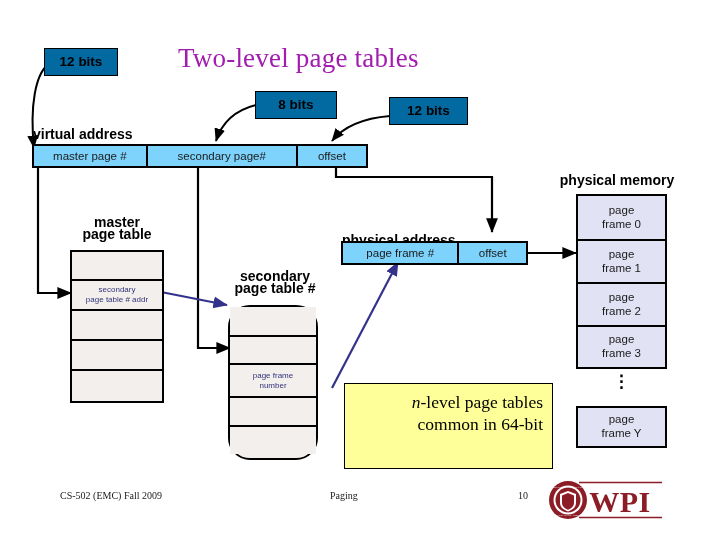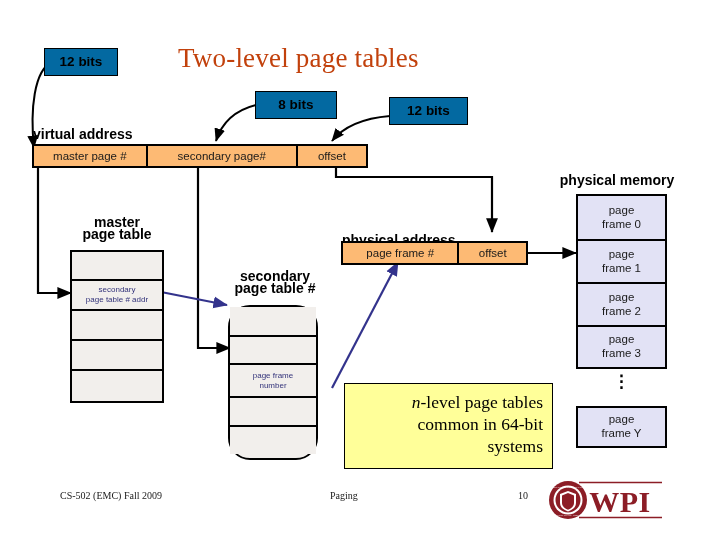--- a/index.html
+++ b/index.html
@@ -16,21 +16,21 @@
     font-family: "Liberation Sans", sans-serif;
   }
   .abs { position: absolute; }
 
   
   #title {
     left: 178px; top: 43px;
     width: 360px;
     font-family: "Liberation Serif", serif;
     font-size: 27px;
-    color: #c2410c;
+    color: #a21caf;
     white-space: nowrap;
     letter-spacing: 0.2px;
   }
 
   
   .bitbox {
     border: 1.5px solid #000000;
     background: #0369a1;
     font-size: 13.5px;
     font-weight: bold;
@@ -51,21 +51,21 @@
     line-height: 1.18;
     white-space: nowrap;
   }
   .blabel.center { text-align: center; }
 
   
   .addrrow {
     display: flex;
     border: 2px solid #000000;
     box-sizing: border-box;
-    background: #fdba74;
+    background: #7dd3fc;
     height: 24px;
   }
   .addrcell {
     display: flex;
     align-items: center;
     justify-content: center;
     font-size: 11.5px;
     color: #1a1a1a;
     box-sizing: border-box;
     height: 100%;
@@ -279,21 +279,20 @@
   <div class="abs pmsingle" style="left:576px; top:406px; width:91px; height:42px;">
     <div>
       <div>page</div>
       <div>frame Y</div>
     </div>
   </div>
 
   <div class="abs" id="note" style="left:344px; top:383px; width:209px; height:86px;text-align:right;">
     <div><i>n</i><span>-level page tables</span></div>
     <div>common in 64-bit</div>
-    <div>systems</div>
   </div>
 
   <div class="abs footer-txt" style="left:60px; top:490px;">CS-502 (EMC) Fall 2009</div>
   <div class="abs footer-txt" style="left:330px; top:490px;">Paging</div>
   <div class="abs footer-txt" style="left:518px; top:490px;">10</div>
 
   <div class="abs" style="left:548px; top:478px;">
     <svg id="wpi-logo" viewBox="0 0 116 44">
       <line x1="31" y1="4.5" x2="114" y2="4.5" stroke="#8c1d26" stroke-width="1.6"></line>
       <line x1="31" y1="39.5" x2="114" y2="39.5" stroke="#8c1d26" stroke-width="1.6"></line>

